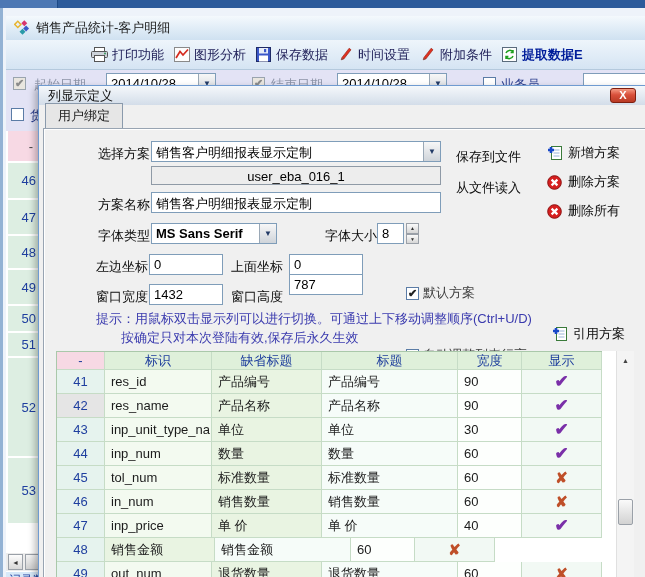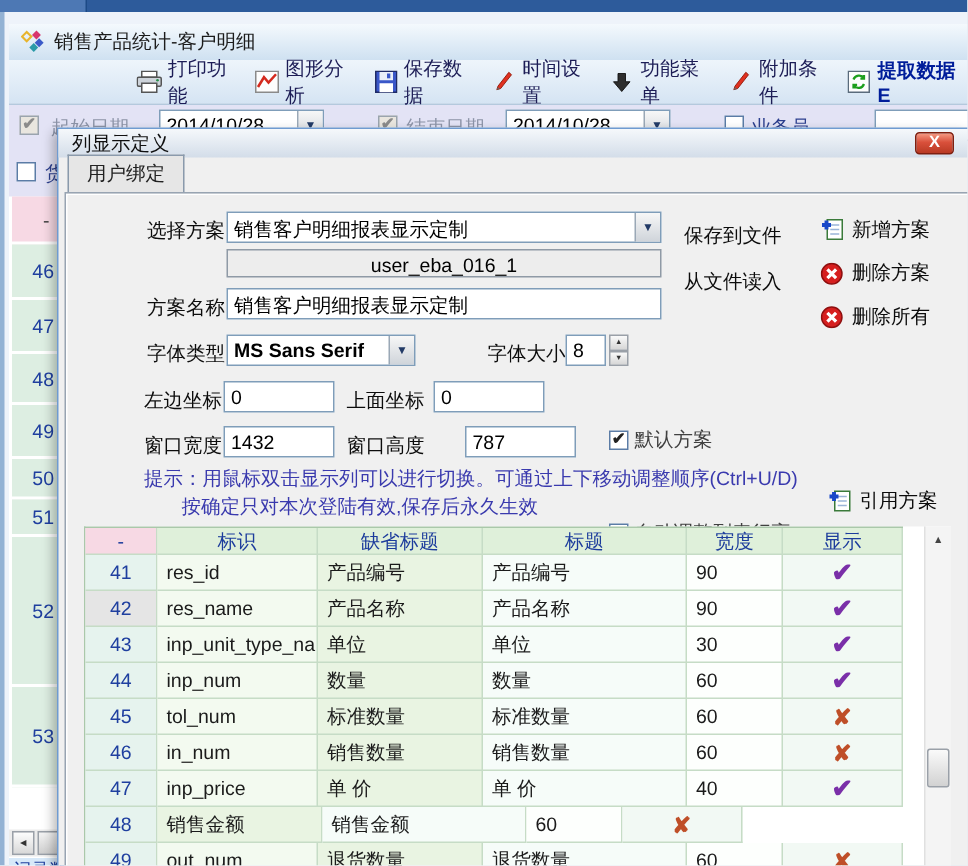--- a/index.html
+++ b/index.html
@@ -157,28 +157,20 @@
           <span class="tool-icon">
             <svg width="14" height="15" viewBox="0 0 14 15">
               <path d="M2.2 12.8 L4.8 12 L12 2.8 L10.2 1.2 L3 10.4 Z" fill="#e03020" stroke="#8f1808" stroke-width="0.6"></path>
               <path d="M2.2 12.8 L4.2 12.3 L3 11 Z" fill="#666"></path>
             </svg>
           </span>
           <span class="tool-label">时间设置</span>
         </span>
         <span class="tool-item">
           <span class="tool-icon">
-            <svg width="13" height="14" viewBox="0 0 13 14">
-              <path d="M4 1 h5 v5.5 h3 L6.5 13 L1 6.5 h3 Z" fill="#2e2e2e" stroke="#101010" stroke-width="0.6"></path>
-            </svg>
-          </span>
-          <span class="tool-label">功能菜单</span>
-        </span>
-        <span class="tool-item">
-          <span class="tool-icon">
             <svg width="14" height="15" viewBox="0 0 14 15">
               <path d="M2.2 12.8 L4.8 12 L12 2.8 L10.2 1.2 L3 10.4 Z" fill="#e03020" stroke="#8f1808" stroke-width="0.6"></path>
               <path d="M2.2 12.8 L4.2 12.3 L3 11 Z" fill="#666"></path>
             </svg>
           </span>
           <span class="tool-label">附加条件</span>
         </span>
         <span class="tool-item emph">
           <span class="tool-icon">
             <svg width="15" height="15" viewBox="0 0 15 15">
@@ -302,21 +294,21 @@
         </span>
       </div>
 
     <span class="fld-label" style="left:57px;top:172px;">左边坐标</span>
     <span class="input" style="left:110px;top:168px;width:74px;height:21px;">0</span>
     <span class="fld-label" style="left:192px;top:172px;">上面坐标</span>
     <span class="input" style="left:250px;top:168px;width:74px;height:21px;">0</span>
     <span class="fld-label" style="left:57px;top:202px;">窗口宽度</span>
     <span class="input" style="left:110px;top:198px;width:74px;height:21px;">1432</span>
     <span class="fld-label" style="left:192px;top:202px;">窗口高度</span>
-    <span class="input" style="left:250px;top:198px;width:74px;height:21px;margin-left:21px;">787</span>
+    <span class="input" style="left:250px;top:188px;width:74px;height:21px;">787</span>
 
     <div class="dlg-checks" id="dlg-checks">
         <span class="chk-row">
           <span class="cb checked"></span>
           <span>默认方案</span>
         </span>
         <span class="chk-row">
           <span class="cb"></span>
           <span>自动调整列表行高</span>
         </span>

